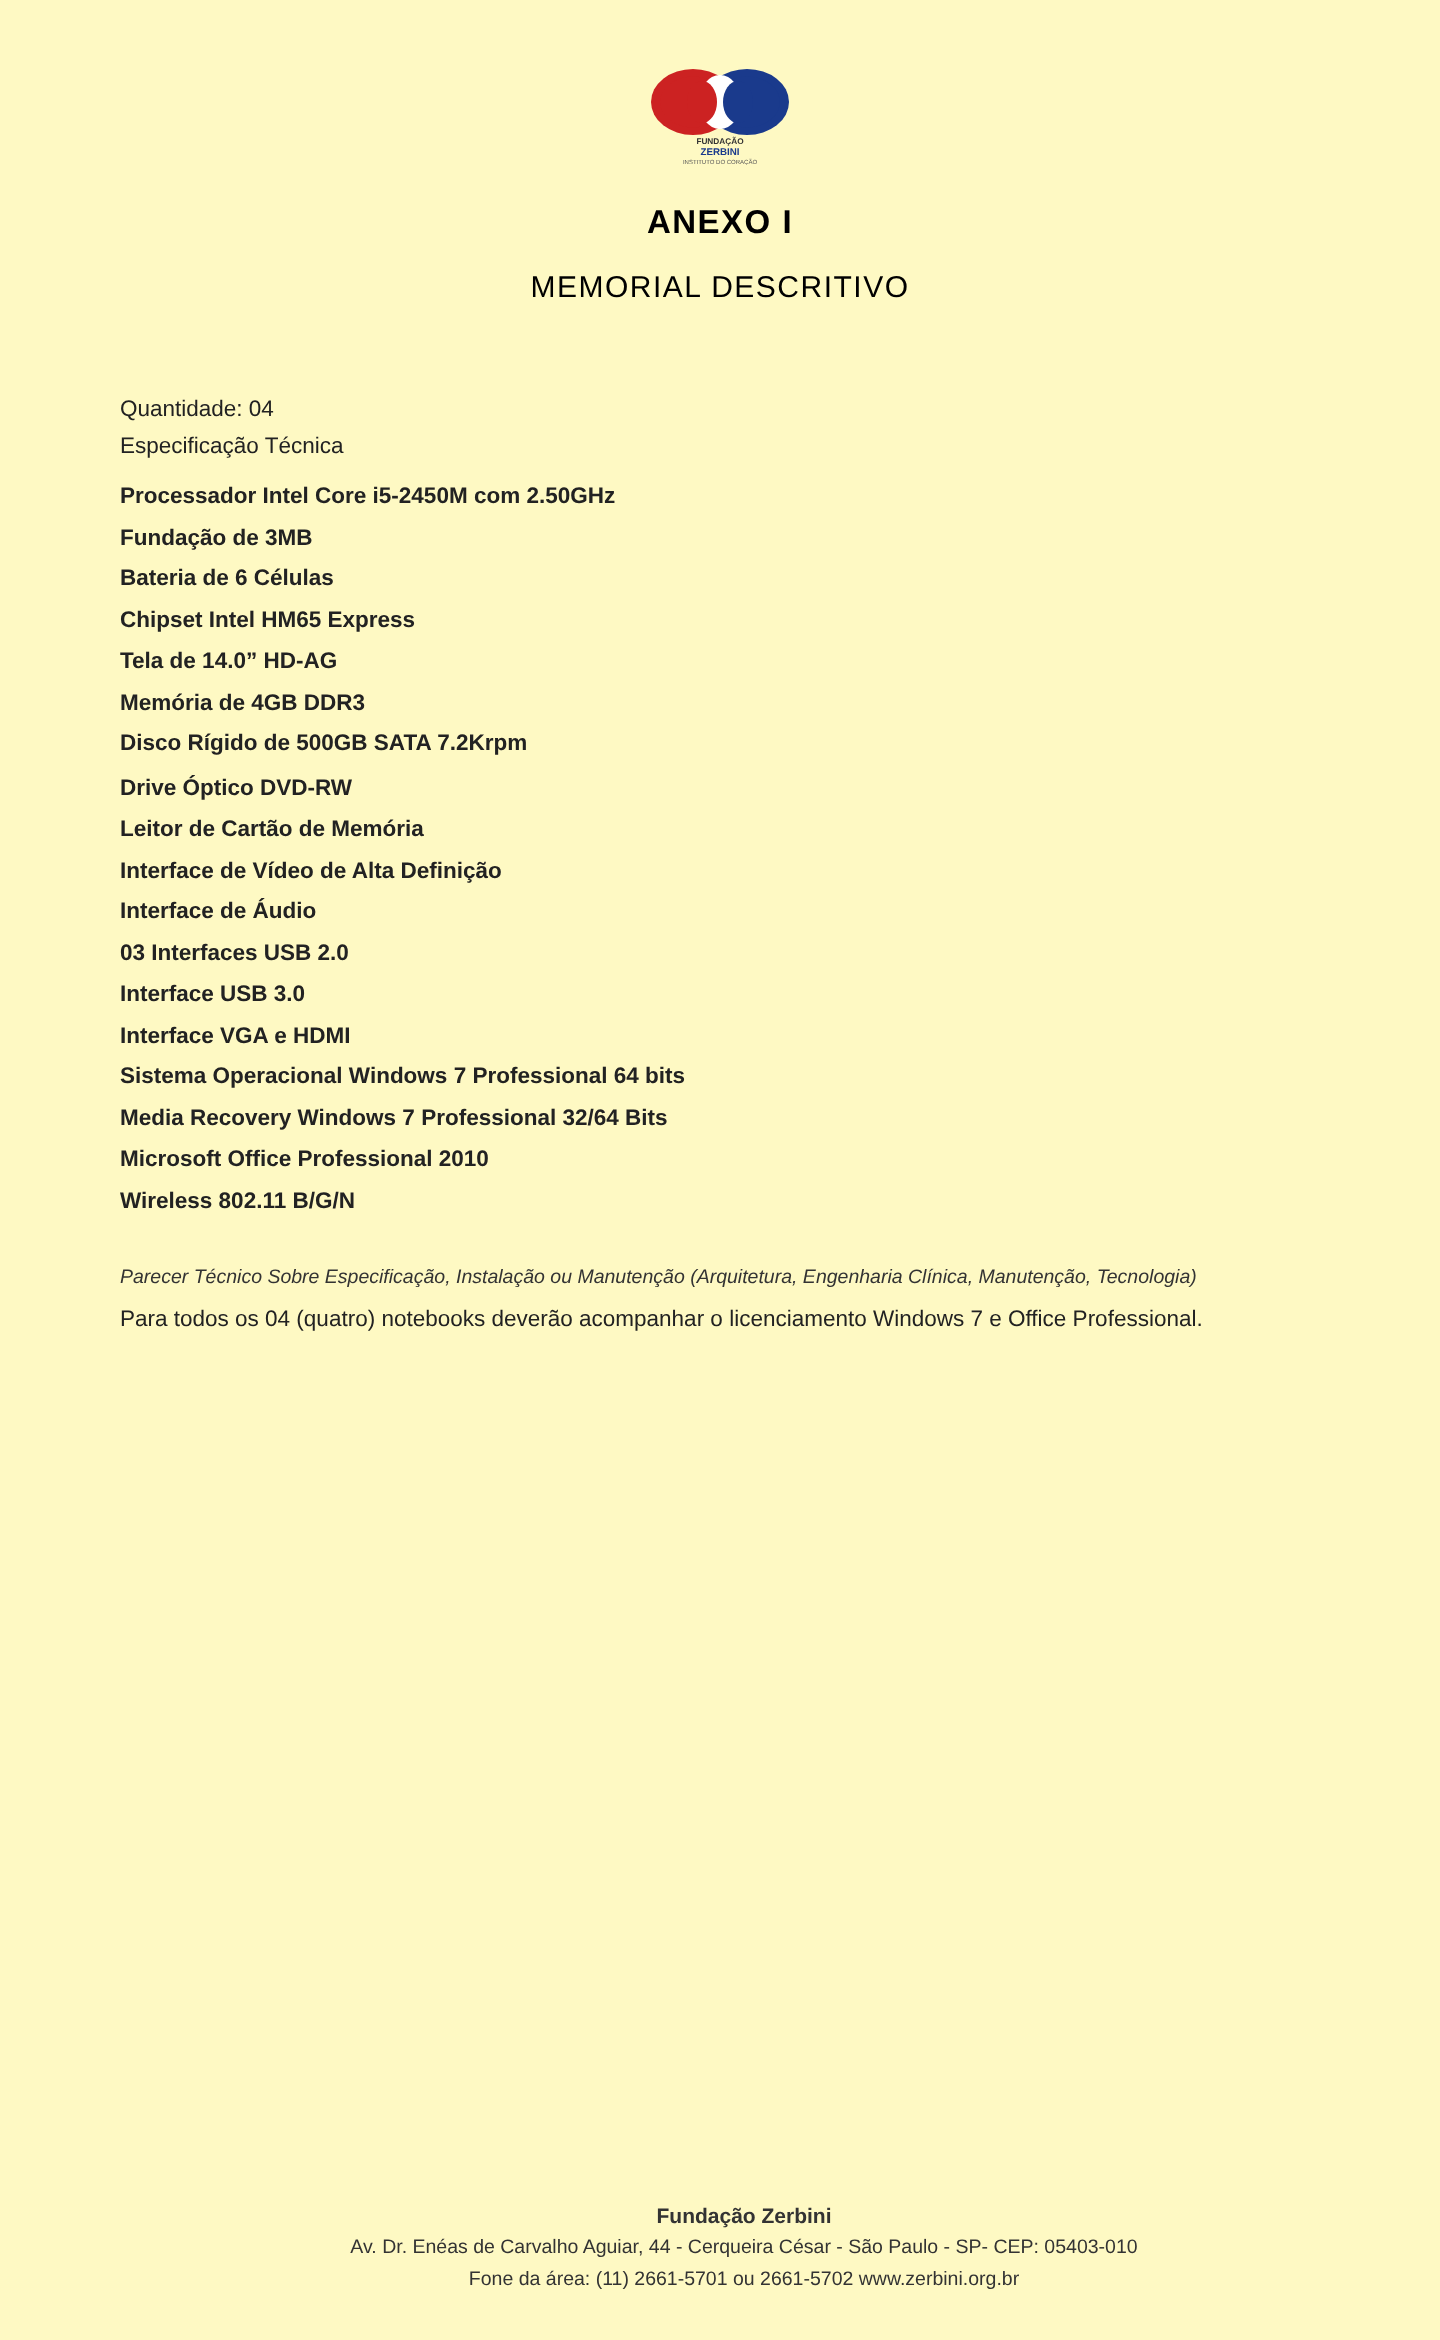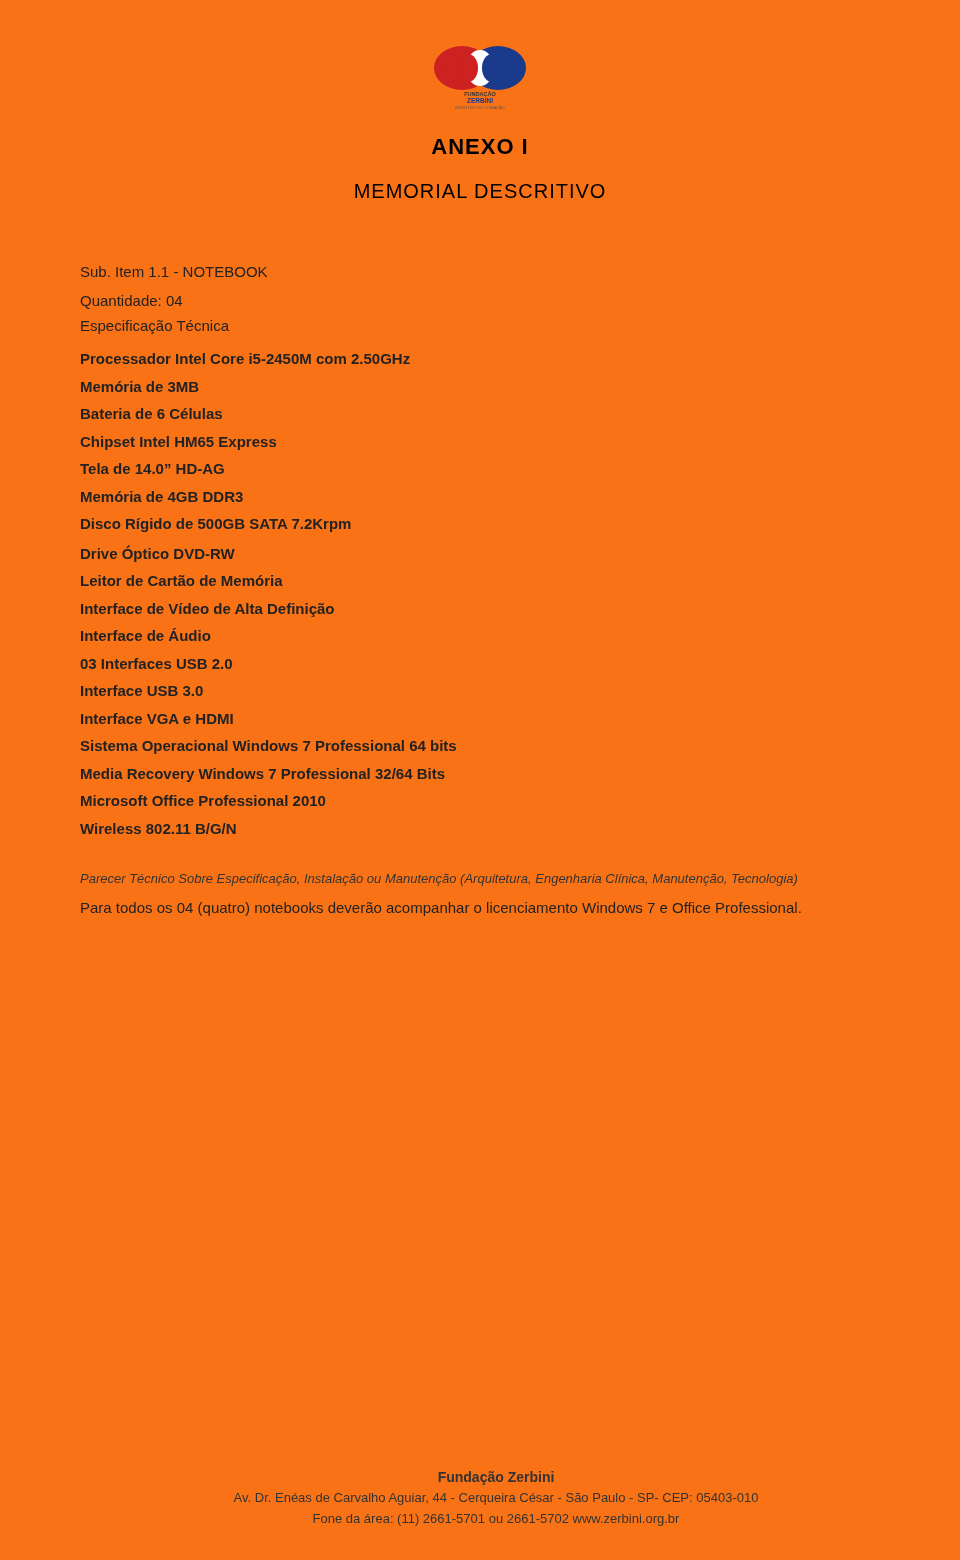--- a/index.html
+++ b/index.html
@@ -12,21 +12,21 @@
       background: #ffffff;
       font-family: Arial, Helvetica, sans-serif;
       width: 960px;
       min-height: 1560px;
       position: relative;
     }
 
     .page {
       width: 960px;
       min-height: 1560px;
-      background: #f97316;
+      background: #fef9c3;
       padding: 40px 80px 40px 80px;
       display: flex;
       flex-direction: column;
       align-items: flex-start;
       position: relative;
     }
 
     .header {
       width: 100%;
       display: flex;
@@ -157,30 +157,29 @@
         <text x="60" y="69" text-anchor="middle" font-size="4" font-family="Arial" fill="#555">INSTITUTO DO CORAÇÃO</text>
       </svg>
     </div>
 
     <div class="title-annexo">ANEXO I</div>
     <div class="title-memorial">MEMORIAL DESCRITIVO</div>
   </div>
 
   <div class="content">
 
-    <div class="sub-item-number">Sub. Item 1.1 - NOTEBOOK</div>
 
     <div class="quantidade">Quantidade: 04</div>
 
     <div class="especificacao">Especificação Técnica</div>
 
     <div class="section-item">Processador Intel Core i5-2450M com 2.50GHz</div>
 
     <div class="spec-block">
-      <div class="section-item">Memória de 3MB</div>
+      <div class="section-item">Fundação de 3MB</div>
       <div class="section-item">Bateria de 6 Células</div>
       <div class="section-item">Chipset Intel HM65 Express</div>
       <div class="section-item">Tela de 14.0” HD-AG</div>
       <div class="section-item">Memória de 4GB DDR3</div>
       <div class="section-item">Disco Rígido de 500GB SATA 7.2Krpm</div>
     </div>
 
     <div class="spec-block">
       <div class="section-item">Drive Óptico DVD-RW</div>
       <div class="section-item">Leitor de Cartão de Memória</div>

